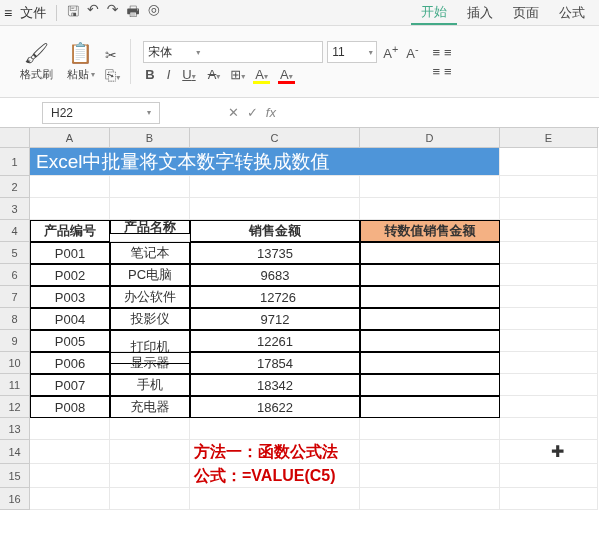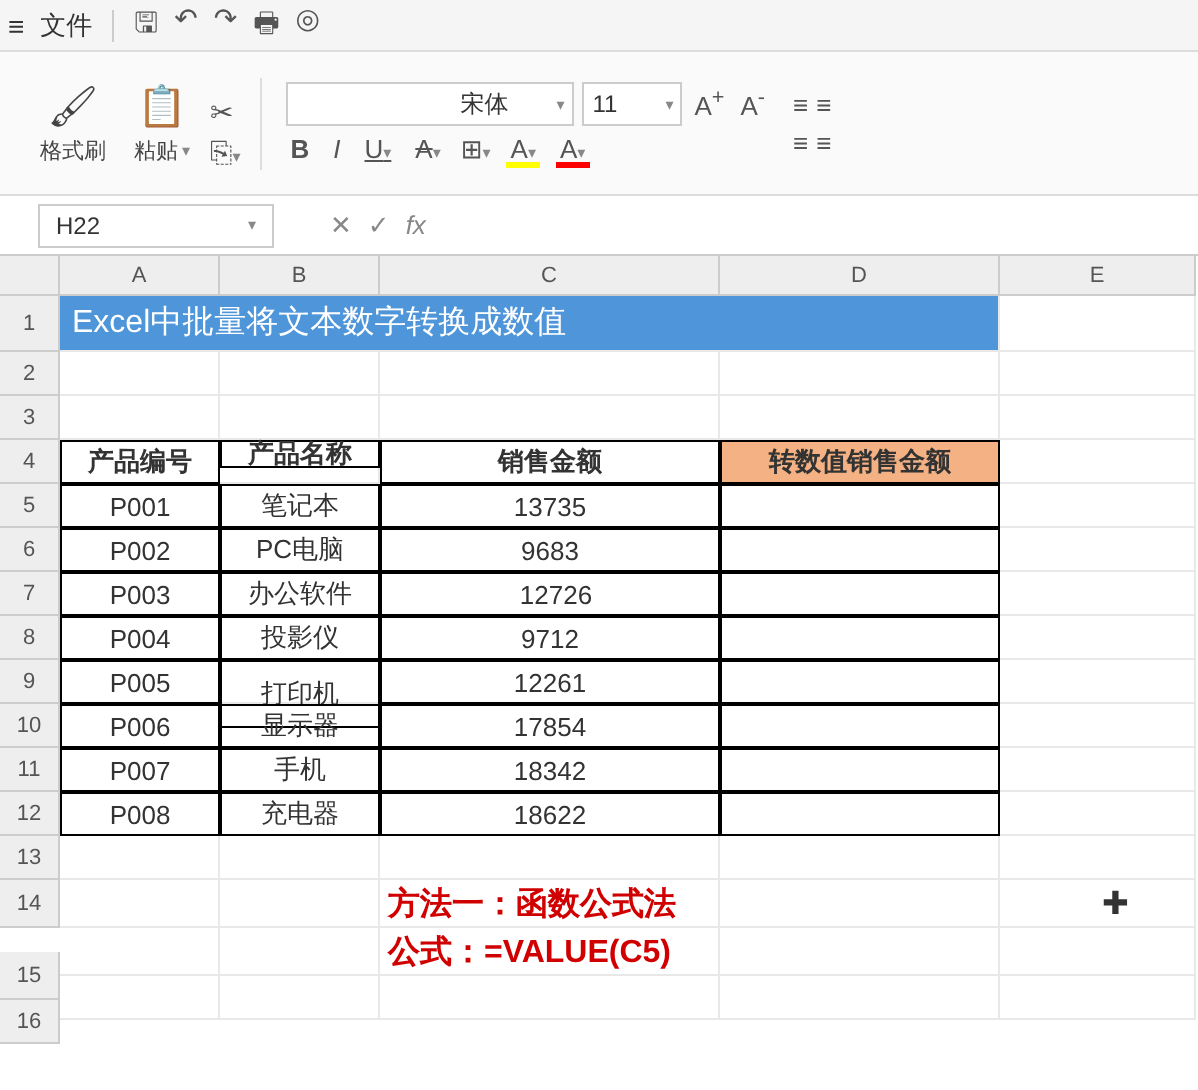--- a/index.html
+++ b/index.html
@@ -17,68 +17,74 @@
 
 
 .ribbon { height: 72px; background: #fafafa; border-bottom: 1px solid #ddd; display: flex; align-items: center; padding: 4px 16px; gap: 12px; }
 .rgroup { display: flex; gap: 6px; align-items: flex-end; padding-right: 10px; border-right: 1px solid #ddd; }
 .rbtn-v { display: flex; flex-direction: column; align-items: center; gap: 2px; font-size: 11px; color: #444; padding: 2px 4px; }
 .rbtn-v .icon { font-size: 20px; }
 .rbtn-v .lbl-row { display: flex; align-items: center; gap: 2px; }
 .font-group { display: flex; flex-direction: column; gap: 4px; }
 .font-row1 { display: flex; gap: 4px; align-items: center; }
 .font-sel { border: 1px solid #ccc; background: #fff; height: 22px; font-size: 12px; padding: 0 4px; display: flex; align-items: center; gap: 24px; }
-.font-sel.fs { width: 144px; justify-content: flex-end; }
+.font-sel.fs { width: 180px; }
 .font-sel.sz { width: 50px; }
 .aa-btn { font-size: 13px; color: #555; padding: 0 2px; }
 .font-row2 { display: flex; gap: 8px; align-items: center; font-size: 13px; color: #555; }
 .fmt-btn { padding: 0 2px; position: relative; }
 .fmt-btn.bold { font-weight: bold; }
 .fmt-btn.italic { font-style: italic; }
 .fmt-btn.uline { text-decoration: underline; }
 .color-bar { position: absolute; bottom: -2px; left: 0; right: 0; height: 3px; }
 .caret { font-size: 8px; color: #888; }
 .align-group { display: flex; flex-direction: column; gap: 4px; font-size: 13px; color: #555; }
 .align-row { display: flex; gap: 4px; }
 
 
-.fbar { height: 30px; border-bottom: 1px solid #ccc; display: flex; align-items: center; padding-left: 19px; }
+.fbar { height: 30px; border-bottom: 1px solid #ccc; display: flex; align-items: center; padding-left: 42px; gap: 40px; }
 .namebox { border: 1px solid #ccc; background: #fff; height: 22px; width: 118px; display: flex; align-items: center; padding: 0 8px; font-size: 12px; justify-content: space-between; }
 .fx-icons { display: flex; gap: 8px; margin-left: 28px; align-items: center; color: #888; font-size: 13px; }
 .fx-lbl { font-style: italic; }
 
 
 .grid { position: relative; }
 .corner { width: 30px; height: 20px; border-right: 1px solid #ccc; border-bottom: 1px solid #ccc; background: #eee; }
 .colheads { display: flex; position: absolute; top: 0; left: 30px; }
 .colhead { height: 20px; border-right: 1px solid #ccc; border-bottom: 1px solid #ccc; background: #eee; display: flex; align-items: center; justify-content: center; font-size: 11px; color: #555; }
 .rowheads { position: absolute; top: 20px; left: 0; }
 .rowhead { width: 30px; border-right: 1px solid #ccc; border-bottom: 1px solid #ccc; background: #eee; display: flex; align-items: center; justify-content: center; font-size: 11px; color: #555; }
 .cells { position: absolute; top: 20px; left: 30px; }
 .cell { position: absolute; border-right: 1px solid #e8e8e8; border-bottom: 1px solid #e8e8e8; display: flex; align-items: center; font-size: 13px; padding: 0 4px; }
-.title-row { background: #4E95D9; color: #fff; font-size: 16px; padding-left: 6px; }
+.title-row { background: #4E95D9; color: #fff; font-size: 19px; padding-left: 6px; }
 .hdr-cell { background: #fff; border: 1px solid #000; font-weight: bold; justify-content: center; }
 .hdr-cell.orange { background: #F4B183; }
 .data-cell { border: 1px solid #000; justify-content: center; }
 .method-txt { color: #d00000; font-weight: bold; font-size: 16px; }
 .cursor-plus { position: absolute; font-size: 16px; color: #333; }
 </style>
 </head>
 <body>
 
 <div class="menubar">
   <span class="ham">≡</span>
   <span class="file-lbl">文件</span>
   <span class="sep"></span>
   <div class="quick-icons">
     <span>🖫</span>
     <span>↶</span>
     <span>↷</span>
     <span>🖶</span>
     <span>◎</span>
+  </div>
+  <div class="tabs">
+    <div class="tab active">开始</div>
+    <div class="tab">插入</div>
+    <div class="tab">页面</div>
+    <div class="tab">公式</div>
   </div>
 </div>
 
 <div class="ribbon">
   <div class="rgroup">
     <div class="rbtn-v">
       <span class="icon">🖌</span>
       <span>格式刷</span>
     </div>
     <div class="rbtn-v">
@@ -157,21 +163,21 @@
       <div class="rowhead" style="height: 22px;">5</div>
       <div class="rowhead" style="height: 22px;">6</div>
       <div class="rowhead" style="height: 22px;">7</div>
       <div class="rowhead" style="height: 22px;">8</div>
       <div class="rowhead" style="height: 22px;">9</div>
       <div class="rowhead" style="height: 22px;">10</div>
       <div class="rowhead" style="height: 22px;">11</div>
       <div class="rowhead" style="height: 22px;">12</div>
       <div class="rowhead" style="height: 22px;">13</div>
       <div class="rowhead" style="height: 24px;">14</div>
-      <div class="rowhead" style="height: 24px; margin-top: 12px;">15</div>
+      <div class="rowhead" style="height: 24px;">15</div>
       <div class="rowhead" style="height: 22px;">16</div>
     </div>
   <div class="cells" id="cells">
       <div class="cell" style="left: 0px; top: 0px; width: 80px; height: 28px;"></div>
       <div class="cell" style="left: 80px; top: 0px; width: 80px; height: 28px;"></div>
       <div class="cell" style="left: 160px; top: 0px; width: 170px; height: 28px;"></div>
       <div class="cell" style="left: 330px; top: 0px; width: 140px; height: 28px;"></div>
       <div class="cell" style="left: 470px; top: 0px; width: 98px; height: 28px;"></div>
       <div class="cell" style="left: 0px; top: 28px; width: 80px; height: 22px;"></div>
       <div class="cell" style="left: 80px; top: 28px; width: 80px; height: 22px;"></div>

